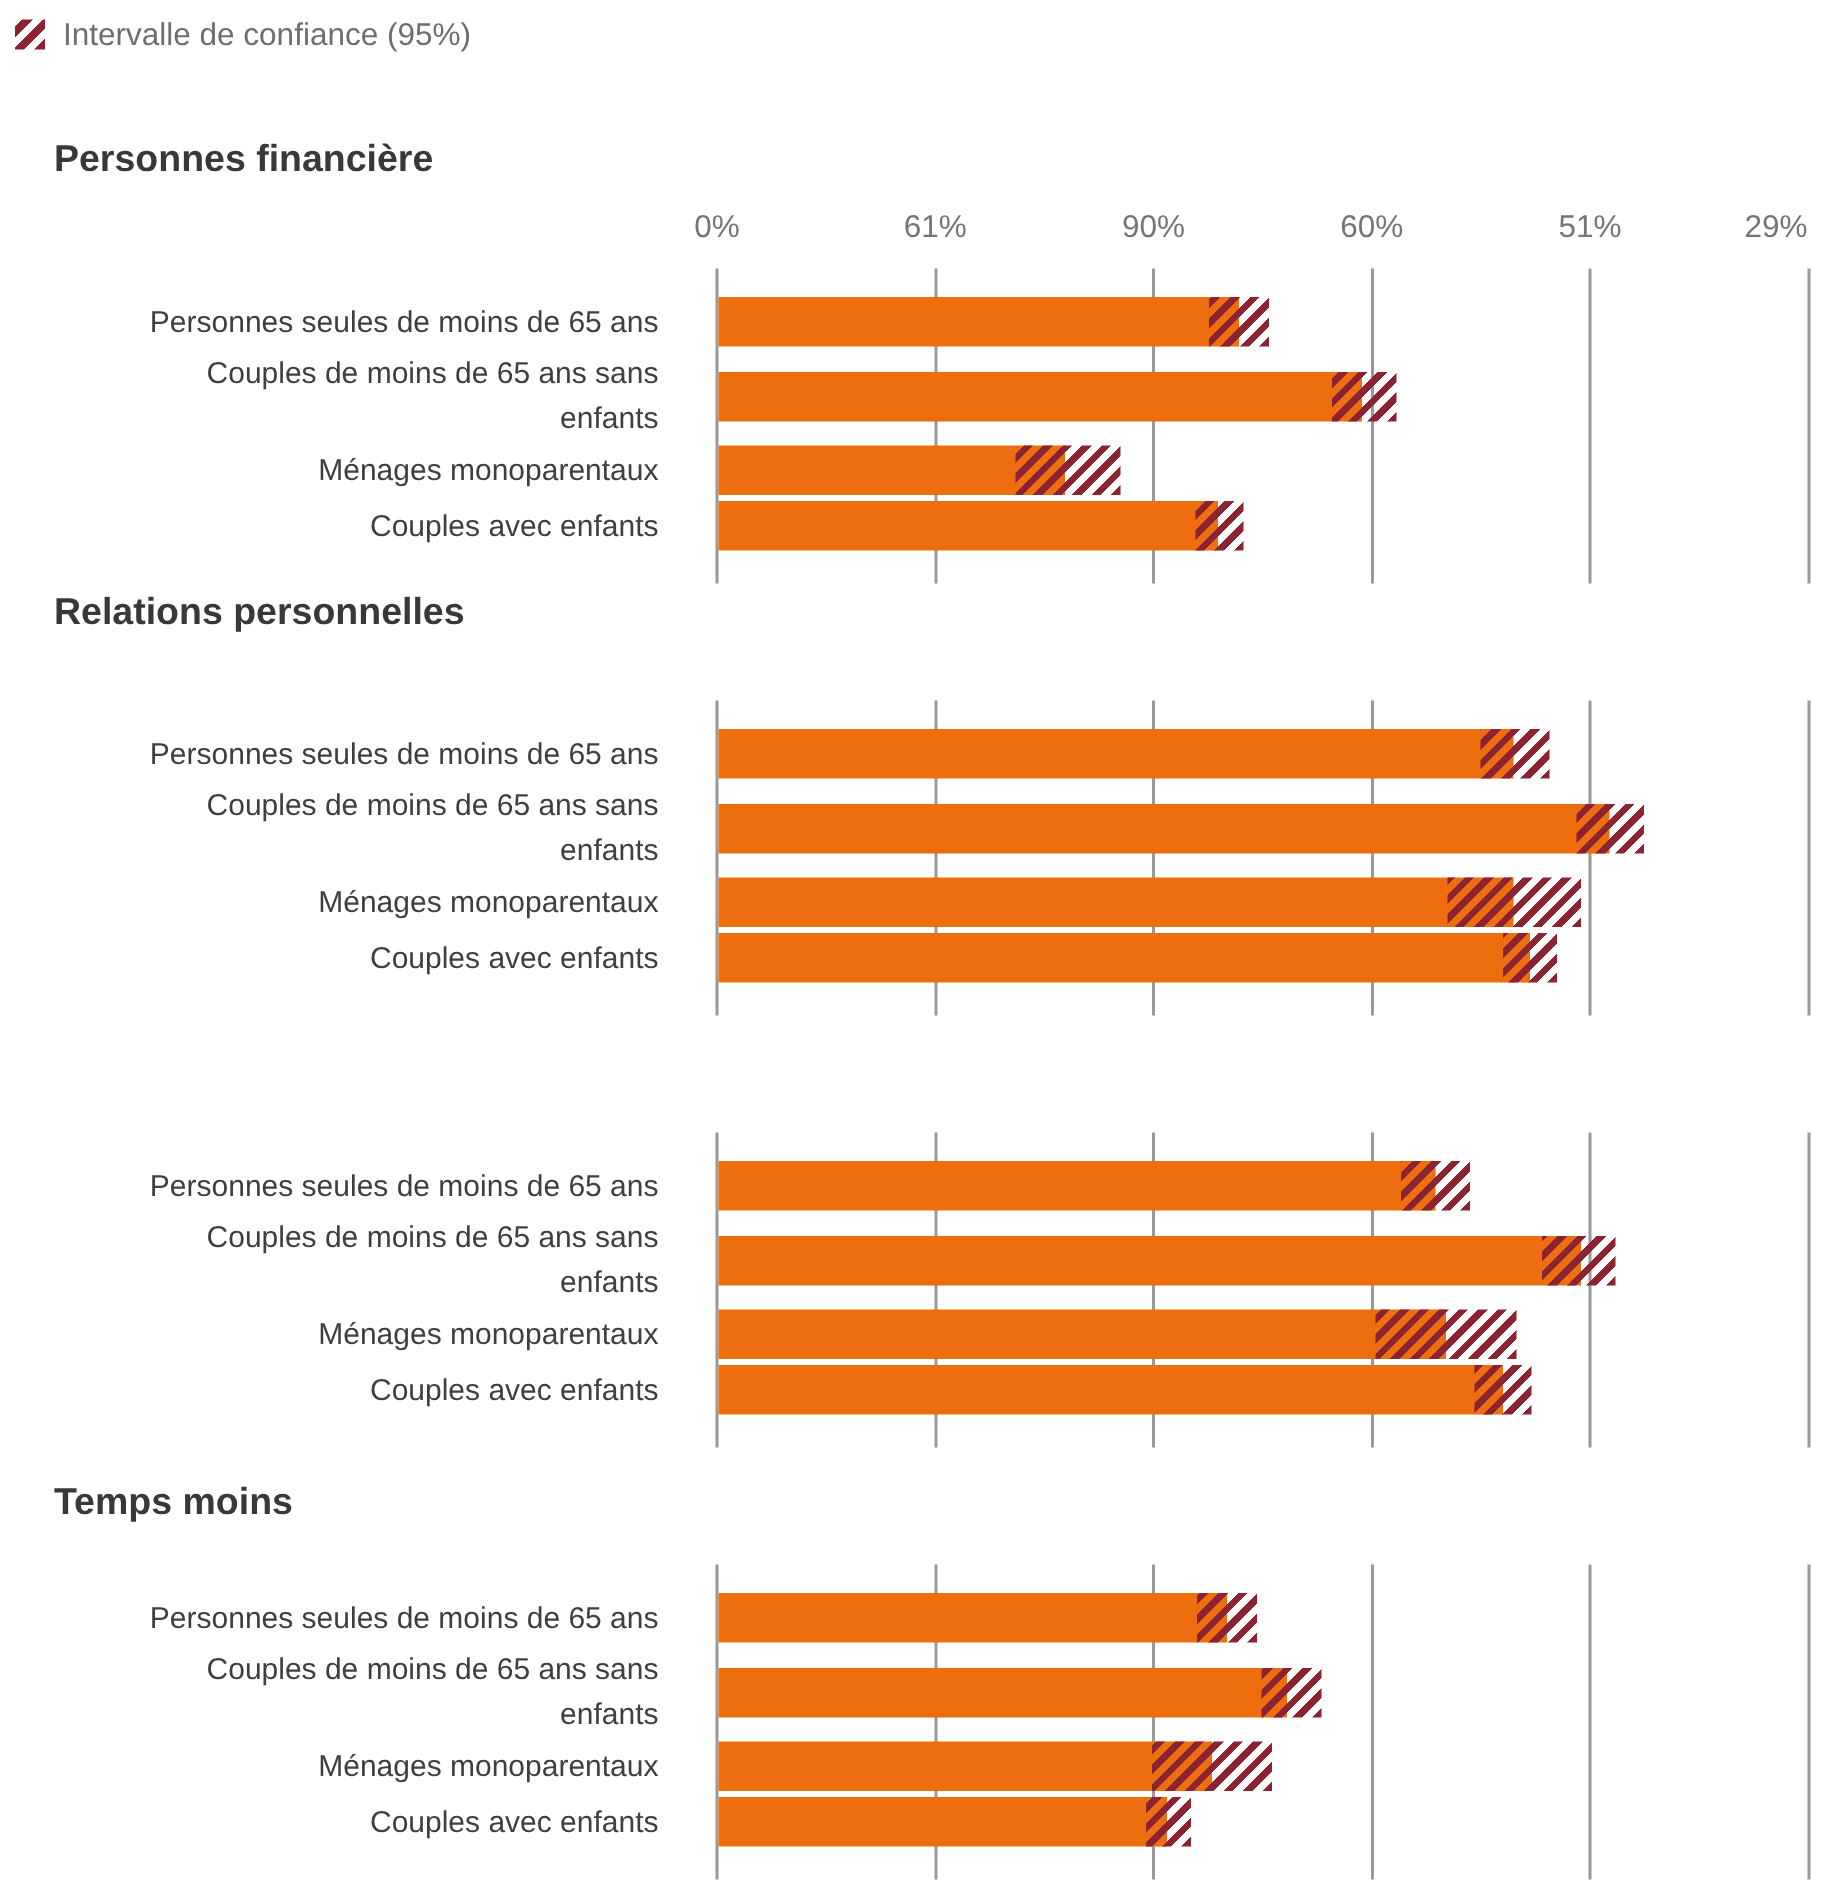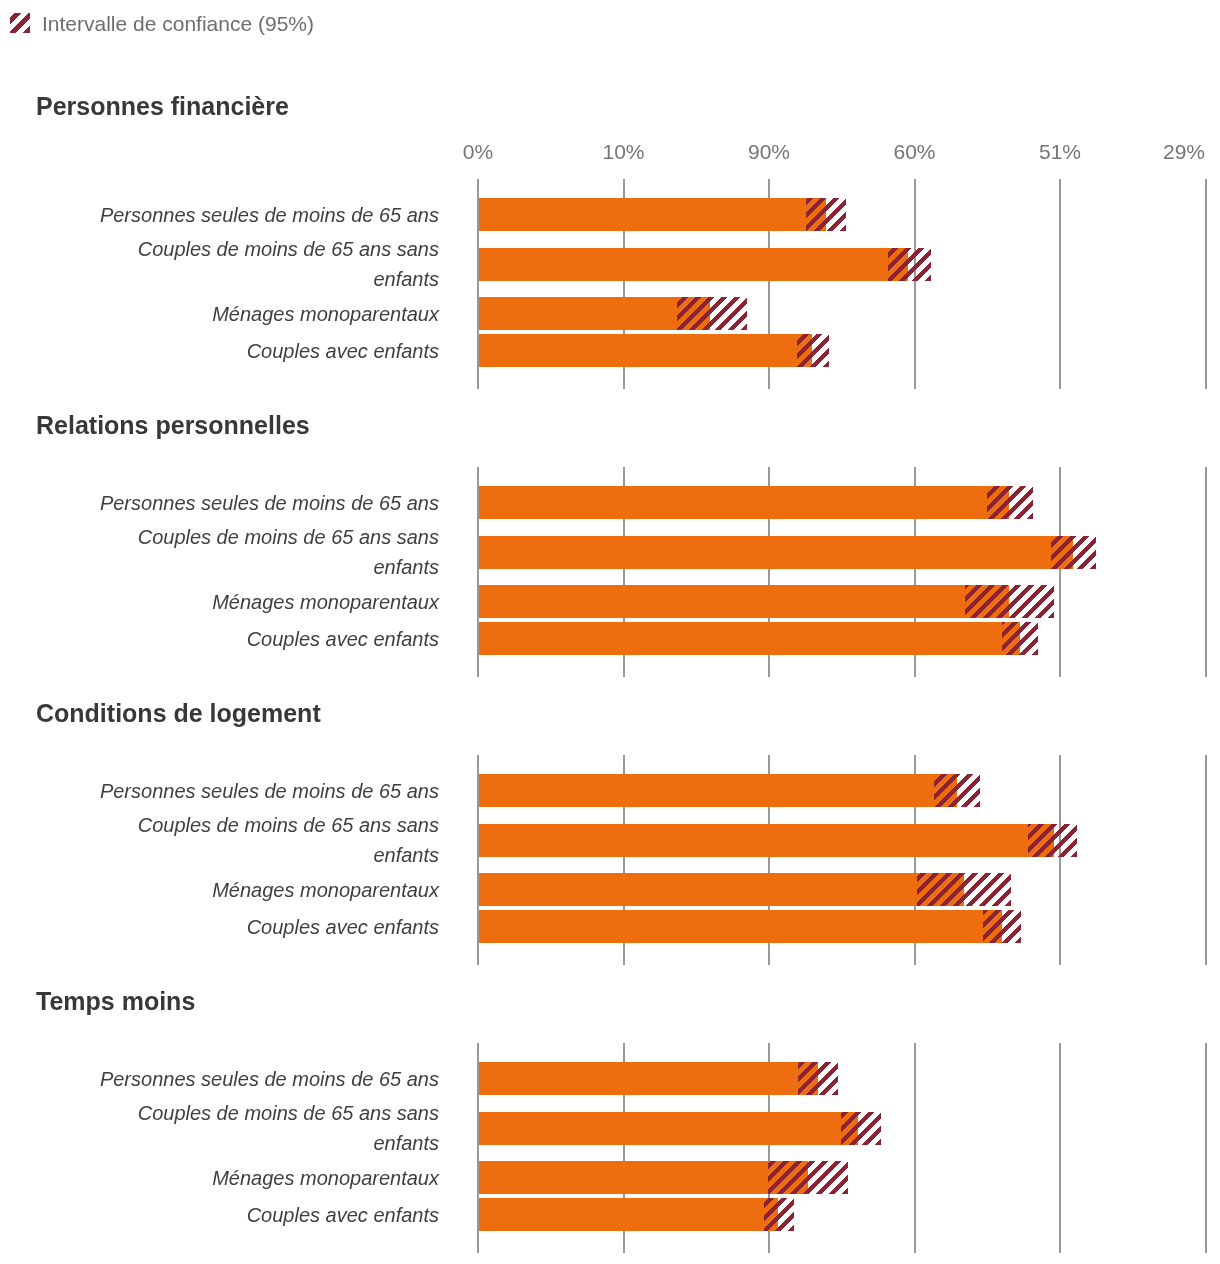--- a/index.html
+++ b/index.html
@@ -9,26 +9,26 @@
   html,body{margin:0;padding:0;background:#fff;}
   .page{position:relative;width:1220px;height:1264px;background:#fff;
         font-family:"Liberation Sans",sans-serif;overflow:hidden;}
   .legend{position:absolute;left:10px;top:11px;height:26px;}
   .legend-swatch{position:absolute;left:0;top:2px;width:20px;height:20px;
         background:repeating-linear-gradient(-45deg,var(--cic) 0 5px,#fff 5px 10px);}
   .legend-text{position:absolute;left:32px;top:0;font-size:21px;line-height:26px;
         color:var(--legendc);white-space:nowrap;}
   .heading{position:absolute;left:36px;margin:0;font-size:25px;line-height:30px;
         font-weight:700;color:var(--headc);white-space:nowrap;}
-  .h0{top:91px}.h1{top:410px}.h2{top:698px}.h3{top:986px}
+  .h0{top:91px}.h1{top:393px}.h2{top:698px}.h3{top:986px}
   .axisrow{position:absolute;left:478px;top:139px;width:728px;height:26px;}
   .tick{position:absolute;top:0;transform:translateX(-50%);font-size:21px;
         line-height:26px;color:var(--tickc);white-space:nowrap;}
   .tick.last{transform:translateX(-100%);}
-  .group{position:absolute;left:0;width:1204px;height:210px;font-style:italic;}
+  .group{position:absolute;left:0;width:1204px;height:210px;}
   .g0{top:179px}.g1{top:467px}.g2{top:755px}.g3{top:1043px}
   .plotarea{position:absolute;left:478px;top:0;width:728px;height:210px;}
   .gridline{position:absolute;top:0;width:2px;height:210px;background:var(--gridc);}
   .bar{position:absolute;left:1px;height:33px;background:var(--barc);}
   .ci{position:absolute;height:33px;
         background:repeating-linear-gradient(-45deg,var(--cic) 0 4.6px,transparent 4.6px 9.2px);}
   .cat{position:absolute;right:765px;width:362px;text-align:right;font-size:20px;
         line-height:30px;color:var(--catc);}
 </style>
 </head>
@@ -38,21 +38,21 @@
 
   <div class="legend">
     <span class="legend-swatch"></span>
     <span class="legend-text">Intervalle de confiance (95%)</span>
   </div>
 
   <h2 class="heading h0">Personnes financière</h2>
 
   <div class="axisrow">
     <span class="tick" style="left:0px">0%</span>
-    <span class="tick" style="left:145.5px">10%</span>
+    <span class="tick" style="left:145.5px">61%</span>
     <span class="tick" style="left:291px">90%</span>
     <span class="tick" style="left:436.5px">60%</span>
     <span class="tick" style="left:582px">51%</span>
     <span class="tick last" style="left:727px">29%</span>
   </div>
 
   <div class="group g0">
     <div class="plotarea">
         <div class="gridline" style="left: -1px;"></div>
         <div class="gridline" style="left: 144.5px;"></div>
@@ -92,21 +92,20 @@
         <div class="ci" style="top: 118px; height: 33px; left: 486.97px; width: 88.755px;"></div>
         <div class="bar" style="top: 155px; height: 33px; width: 541.26px;"></div>
         <div class="ci" style="top: 155px; height: 33px; left: 524.072px; width: 35.6475px;"></div>
       </div>
   <div class="cat" style="top: 21px;">Personnes seules de moins de 65 ans</div>
       <div class="cat" style="top: 55px;">Couples de moins de 65 ans sans enfants</div>
       <div class="cat" style="top: 120px;">Ménages monoparentaux</div>
       <div class="cat" style="top: 157px;">Couples avec enfants</div>
     </div>
 
-  <h2 class="heading h2">Conditions de logement</h2>
   <div class="group g2">
     <div class="plotarea">
         <div class="gridline" style="left: -1px;"></div>
         <div class="gridline" style="left: 144.5px;"></div>
         <div class="gridline" style="left: 290px;"></div>
         <div class="gridline" style="left: 435.5px;"></div>
         <div class="gridline" style="left: 581px;"></div>
         <div class="gridline" style="left: 726.5px;"></div>
         <div class="bar" style="top: 19px; height: 33px; width: 477.967px;"></div>
         <div class="ci" style="top: 19px; height: 33px; left: 456.415px; width: 45.105px;"></div>

